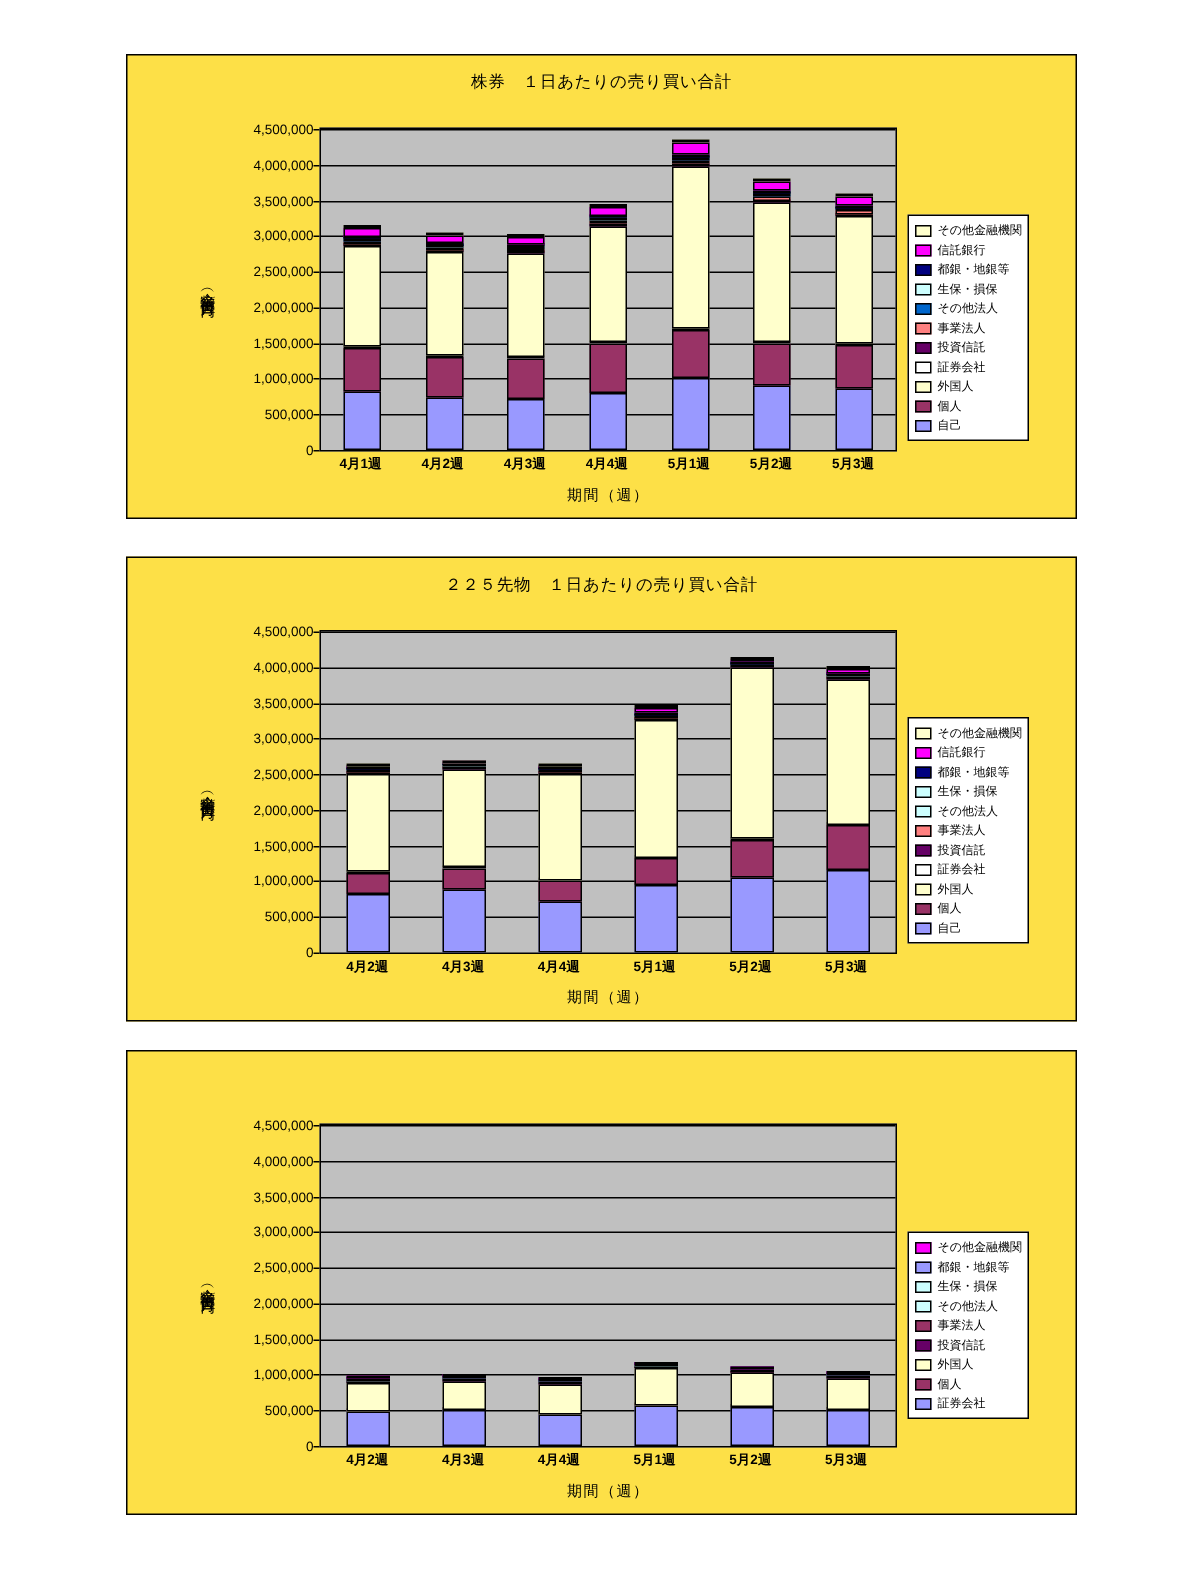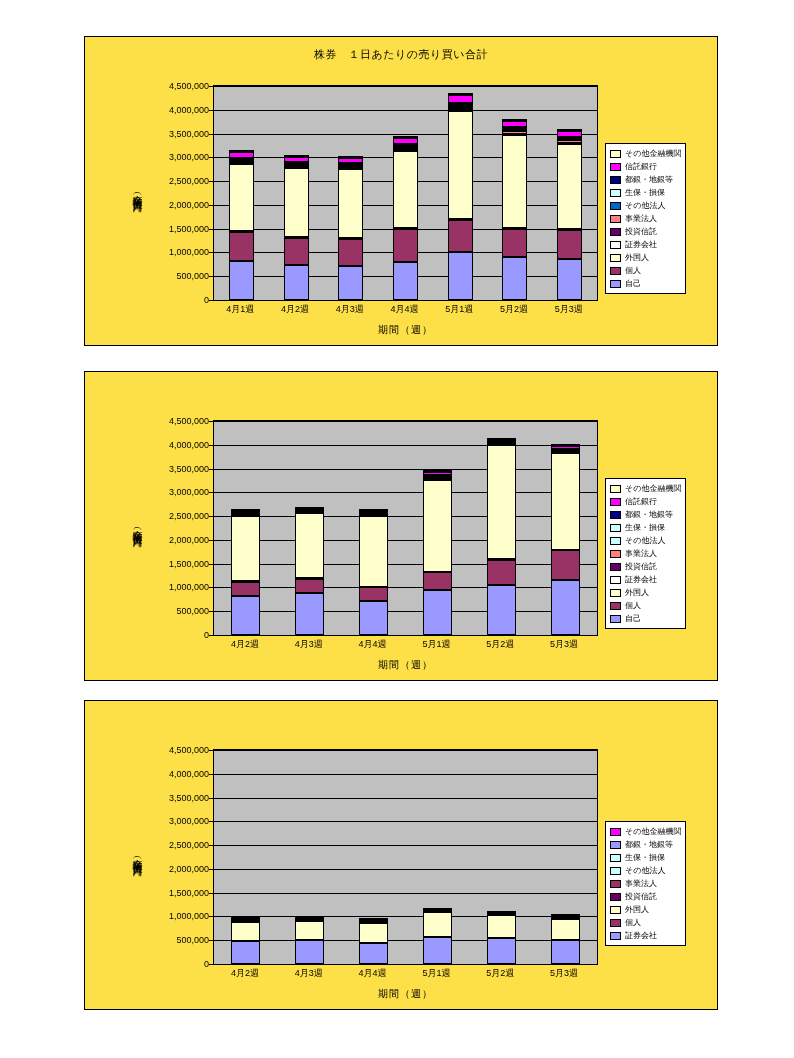--- a/index.html
+++ b/index.html
@@ -106,20 +106,21 @@
     left: 128px;
     width: 385px;
     height: 16px;
   }
   .xtick {
     position: absolute;
     font-size: 9px;
     text-align: left;
     transform: translateX(-50%);
     white-space: nowrap;
+    font-weight: bold;
   }
   .bar {
     position: absolute;
     bottom: 0;
   }
   .seg {
     position: absolute;
     left: 0;
     width: 100%;
     box-sizing: border-box;
@@ -336,20 +337,21 @@
       <div class="ytick-mark" style="top: 191.667px;"></div>
       <div class="ytick-mark" style="top: 167.889px;"></div>
       <div class="ytick-mark" style="top: 144.111px;"></div>
       <div class="ytick-mark" style="top: 120.333px;"></div>
       <div class="ytick-mark" style="top: 96.5556px;"></div>
       <div class="ytick-mark" style="top: 72.7778px;"></div>
       <div class="ytick-mark" style="top: 49px;"></div>
     </div>
 
   <div class="chart-panel" id="panel1">
+    <div class="chart-title">２２５先物　１日あたりの売り買い合計</div>
     <div class="ylabel">金額（単位・百万円）</div>
     <div class="ytick-wrap">
         <div class="ytick" style="top: 215px;">0</div>
         <div class="ytick" style="top: 191.222px;">500,000</div>
         <div class="ytick" style="top: 167.444px;">1,000,000</div>
         <div class="ytick" style="top: 143.667px;">1,500,000</div>
         <div class="ytick" style="top: 119.889px;">2,000,000</div>
         <div class="ytick" style="top: 96.1111px;">2,500,000</div>
         <div class="ytick" style="top: 72.3333px;">3,000,000</div>
         <div class="ytick" style="top: 48.5556px;">3,500,000</div>

